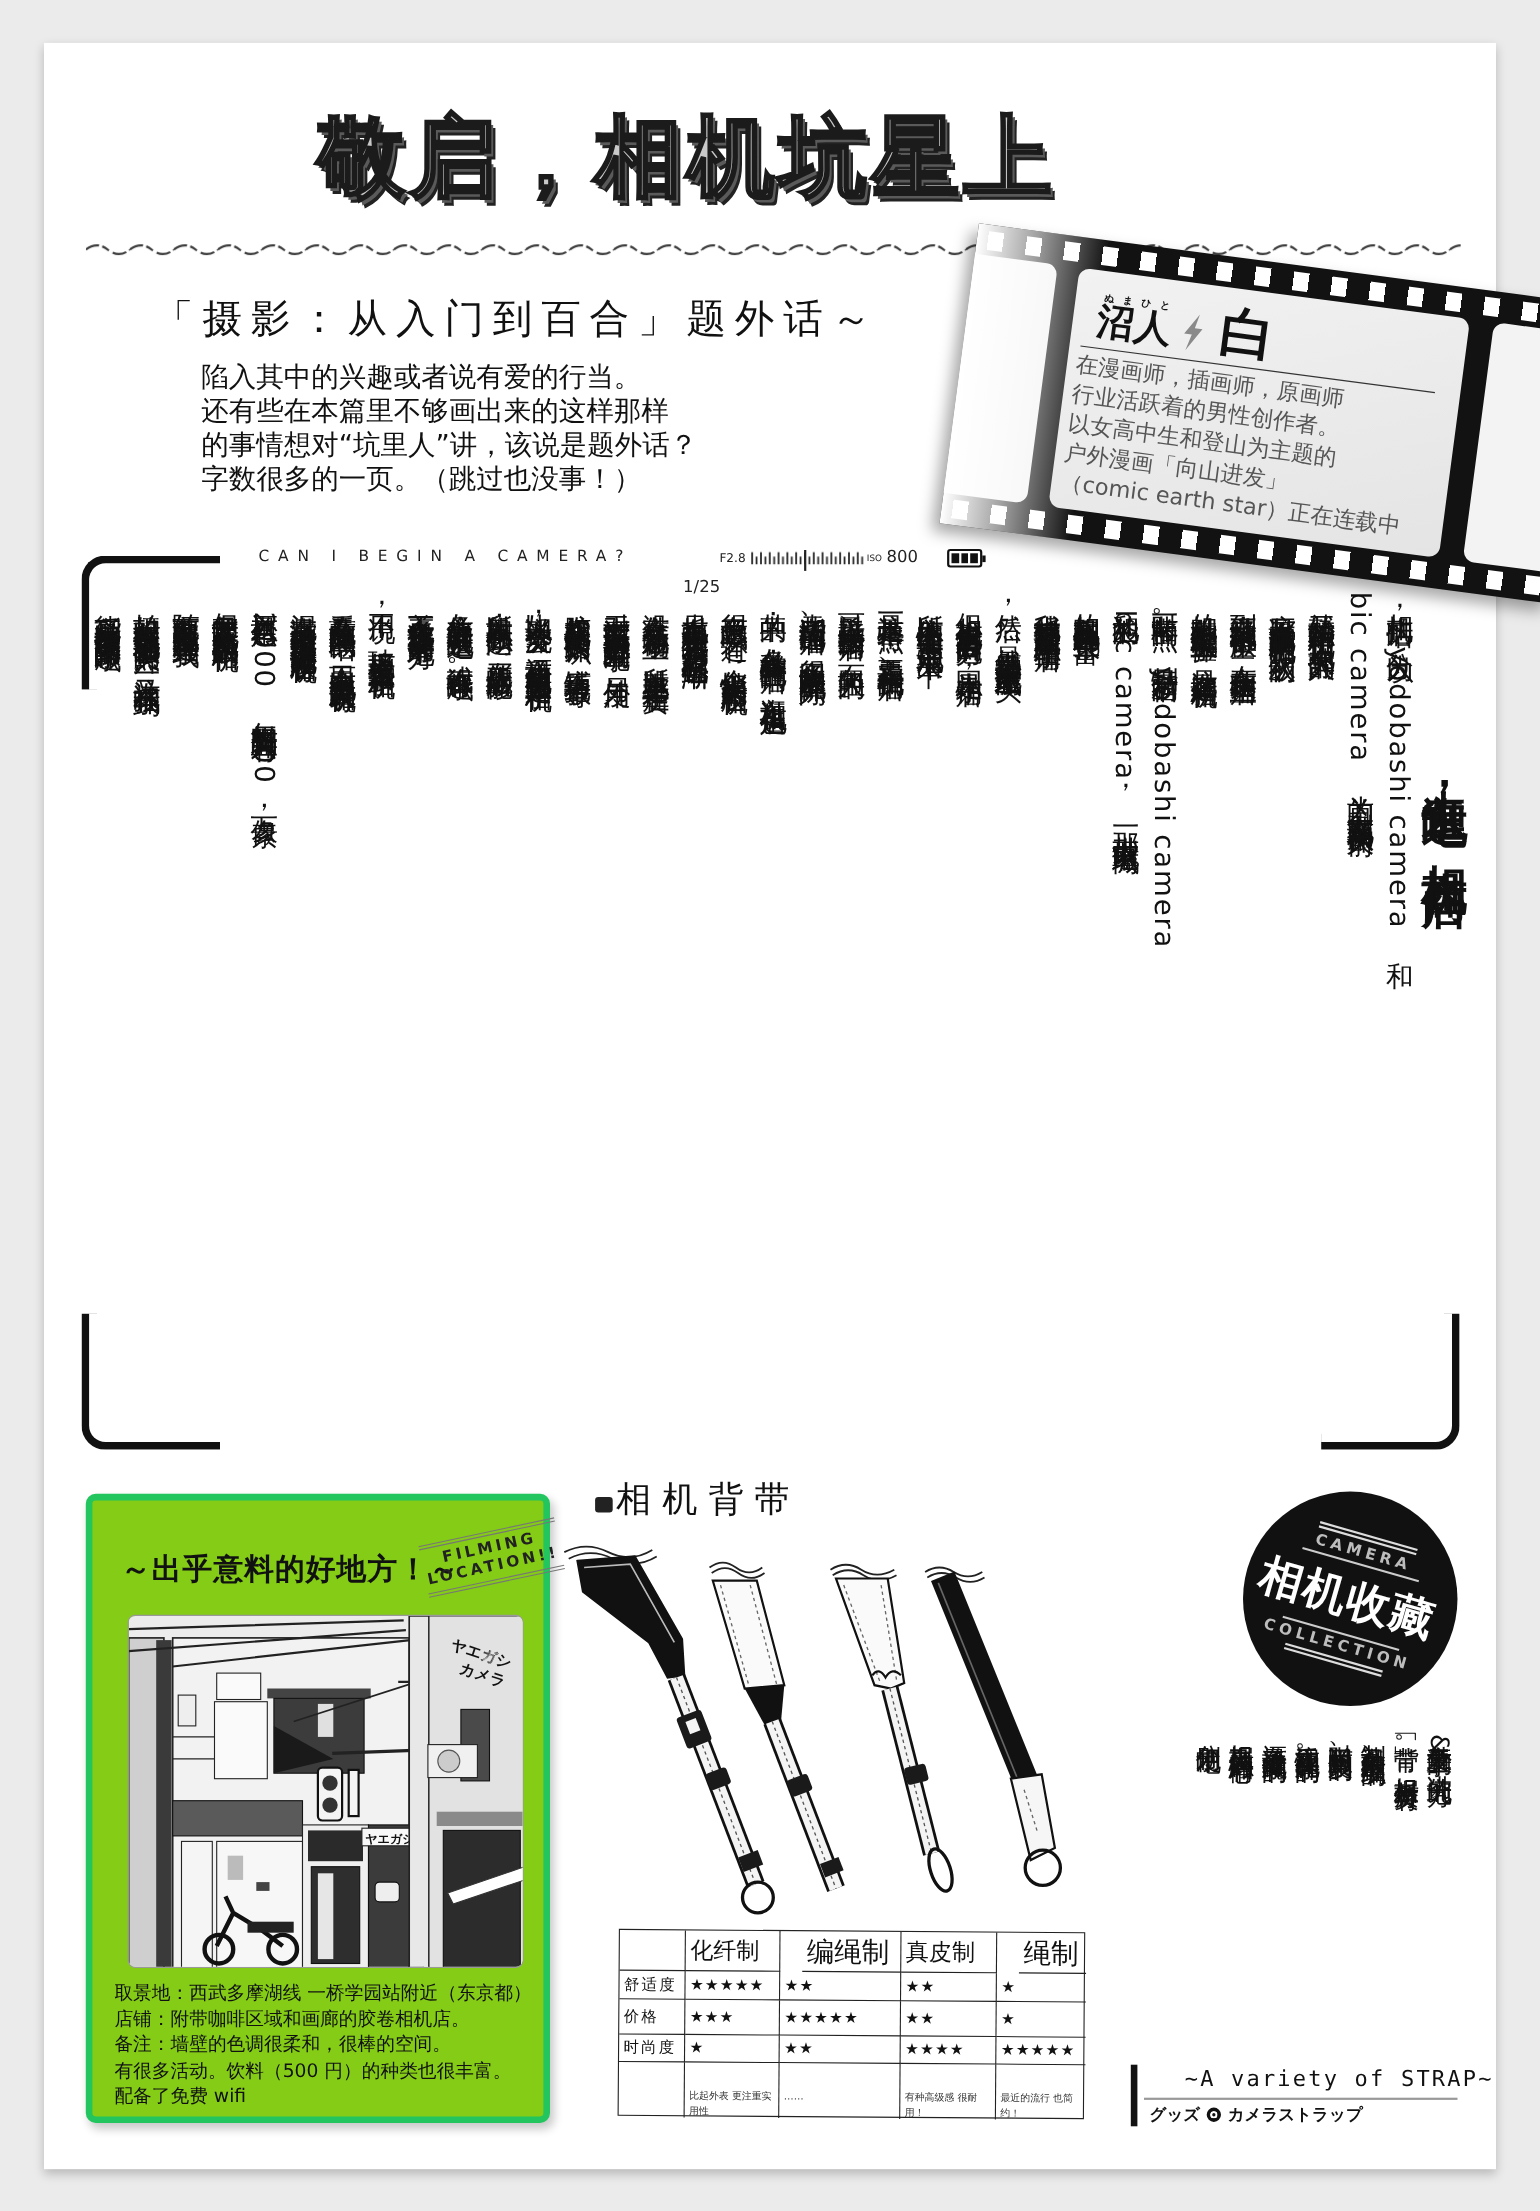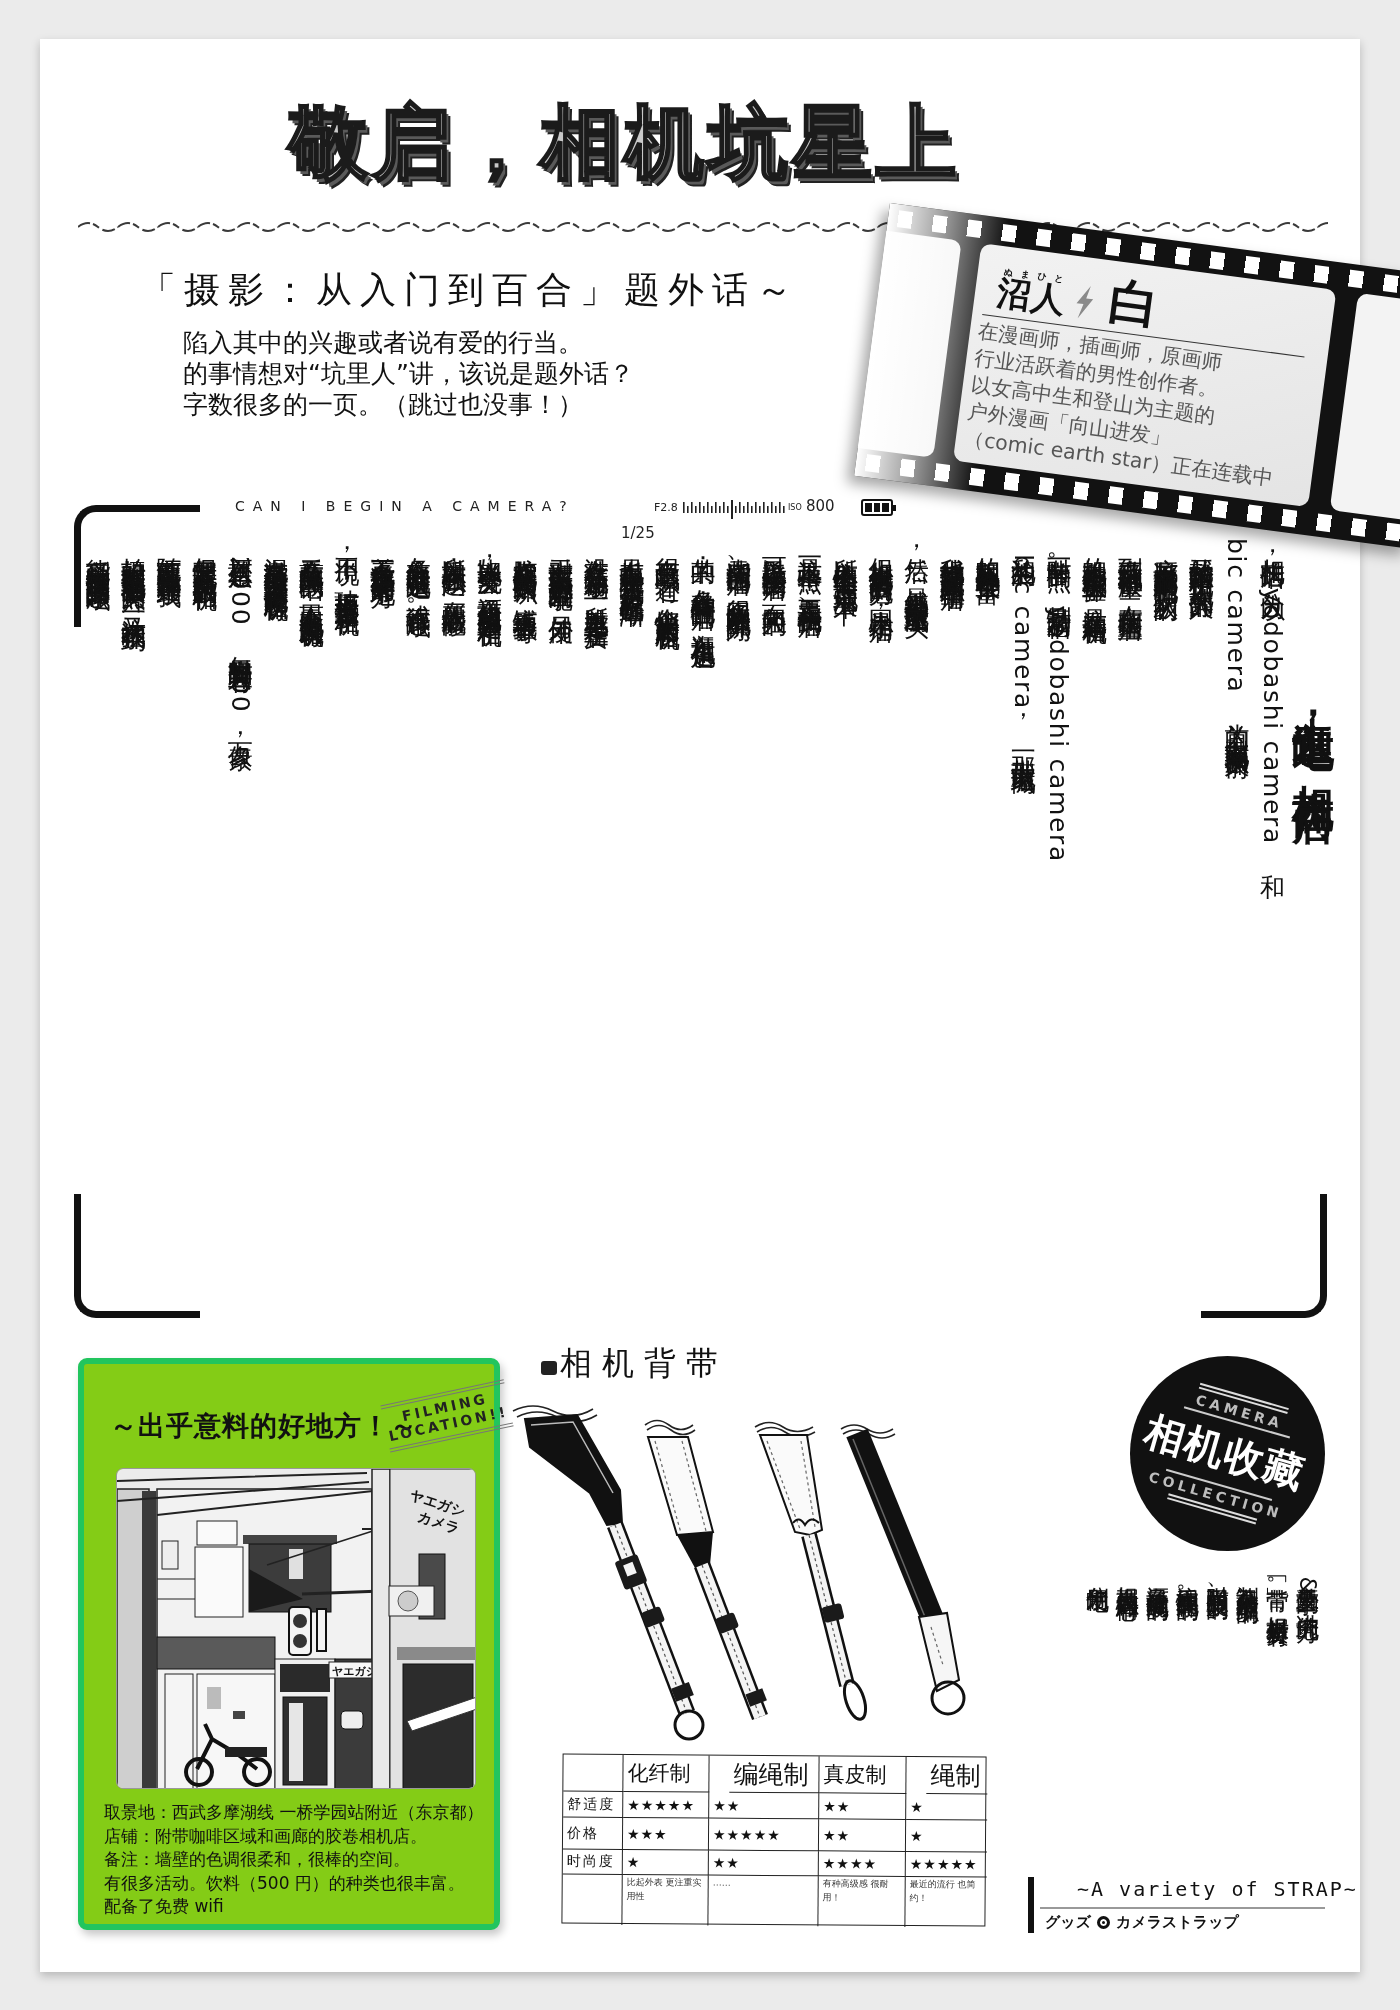--- a/index.html
+++ b/index.html
@@ -88,21 +88,21 @@
                  grid-template-columns: 60px 86px 110px 87px 81px; grid-template-rows: 37px 26px 32px 25px 50px;
                  border: 1.5px solid #222; transform: rotate(0.4deg); }
   #strap-table .cell { border-right: 1.5px solid #222; border-bottom: 1.5px solid #222; display: flex; align-items: center;
                        padding-left: 4px; white-space: nowrap; overflow: hidden; }
   #strap-table .cell.last { border-right: none; }
   #strap-table .cell.lastrow { border-bottom: none; }
   #strap-table .head { font-size: 21px; }
   #strap-table .head.big { font-size: 25px; margin-left: 20px; }
   #strap-table .rowlabel { font-size: 14px; letter-spacing: 2px; }
   #strap-table .stars { font-size: 14px; letter-spacing: 1px; }
-  #strap-table .note { font-size: 9px; line-height: 14px; white-space: normal; align-items: flex-start; padding-top: 0; color: #333; }
+  #strap-table .note { font-size: 9px; line-height: 14px; white-space: normal; align-items: flex-start; padding-top: 24px; color: #333; }
 
   
   #badge { left: 1130px; top: 1356px; width: 195px; height: 195px; border-radius: 50%; background: #111; overflow: hidden; }
   #badge .inner { position: absolute; left: 0; top: 0; width: 100%; height: 100%; transform: rotate(16deg);
                   display: flex; flex-direction: column; align-items: center; justify-content: center; }
   #badge .dbl { width: 92px; height: 6px; border-top: 2px solid #ddd; border-bottom: 2px solid #ddd; margin: 3px 0; }
   #badge .small { font-size: 14px; font-weight: bold; letter-spacing: 4px; color: #bdbdbd; }
   #badge .big { font-size: 40px; font-weight: bold; color: #fff; letter-spacing: 1px; margin: 2px 0 2px -6px; white-space: nowrap; }
   #badge .rule { width: 110px; height: 0; border-top: 2px solid #ccc; margin: 2px 0; }
 
@@ -128,20 +128,21 @@
     <pattern id="wave" width="40" height="26" patternUnits="userSpaceOnUse">
       <path d="M0 13 q10 -8 20 0 t20 0" fill="none" stroke="#3a3a3a" stroke-width="2" stroke-dasharray="13 3 7 4"></path>
     </pattern>
   </defs>
   <rect x="0" y="0" width="1250" height="26" fill="url(#wave)"></rect>
 </svg>
 
 <div id="intro-heading" class="abs">「摄影：从入门到百合」题外话～</div>
 <div id="intro-body" class="abs">
   <div>陷入其中的兴趣或者说有爱的行当。</div>
+  <div>还有些在本篇里不够画出来的这样那样</div>
   <div>的事情想对“坑里人”讲，该说是题外话？</div>
   <div>字数很多的一页。（跳过也没事！）</div>
 </div>
 
 <div id="film" class="abs">
   <div class="holes top"></div>
   <div class="holes bottom"></div>
   <div class="frame-prev"></div>
   <div class="frame-next"></div>
   <div class="fade"></div>

